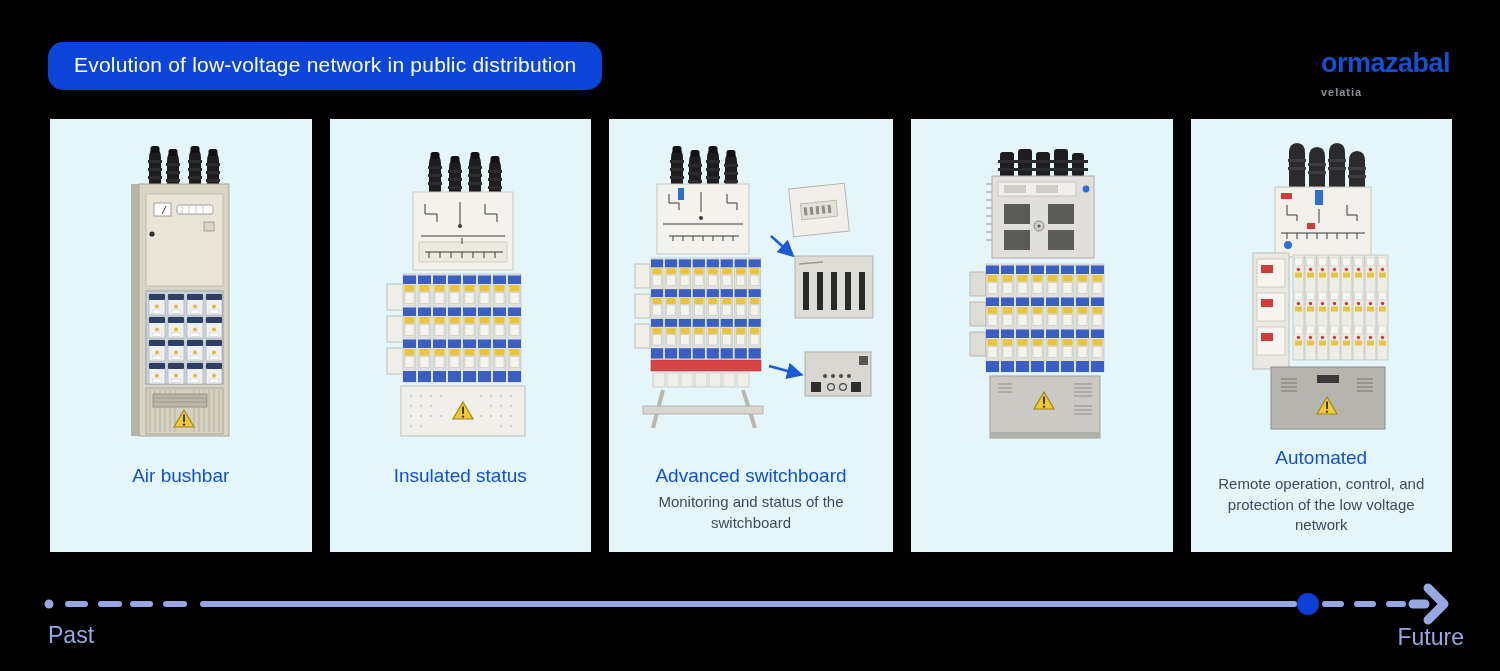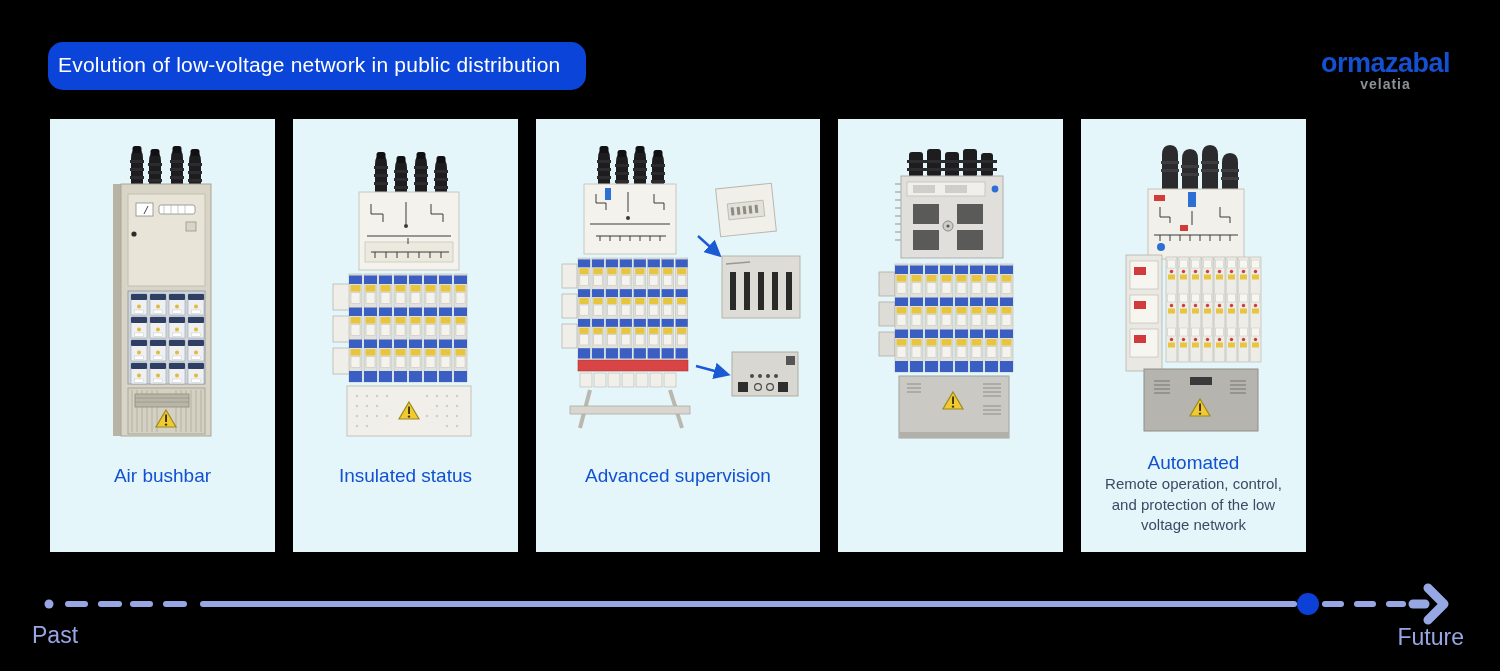--- a/index.html
+++ b/index.html
@@ -8,63 +8,63 @@
     background:#000;
     font-family:"Liberation Sans", sans-serif;
     position:relative;
     overflow:hidden;
   }
   
   .title-pill {
     position:absolute; left:48px; top:42px;
     background:#0b44d8; color:#fff;
     border-radius:15px;
-    padding:11px 26px 13px 10px;
+    padding:11px 26px 13px 26px;
     font-size:21px; font-weight:500; letter-spacing:.2px;
   }
   .logo {
     position:absolute; right:50px; top:50px;
-    text-align:center; line-height:1;
+    text-align:left; line-height:1;
   }
   .logo-brand {
     color:#1550d0; font-size:27px; font-weight:700; letter-spacing:-0.5px;
   }
   .logo-sub {
-    display:block; color:#8d9095; font-size:14px; font-weight:700;
-    letter-spacing:1px; margin-top:0;
+    display:block; color:#8d9095; font-size:11px; font-weight:700;
+    letter-spacing:1px; margin-top:10px;
   }
   
   .panels {
     position:absolute; left:50px; top:119px;
-    width:1256px; height:433px;
+    width:1402px; height:433px;
     display:flex; gap:18px;
   }
   .panel {
     flex:1 1 0; background:#e5f6fb;
     display:flex; flex-direction:column; align-items:center;
     padding:10px 14px 16px 14px;
   }
   .illustration {
     height:330px; width:100%;
     display:flex; align-items:center; justify-content:center;
   }
   .panel-title {
     color:#1251d0; font-size:19px; font-weight:500;
     margin-top:6px; text-align:center;
   }
   .panel-desc {
     color:#3c4a63; font-size:15px; line-height:1.38;
-    text-align:center; max-width:232px;
+    margin-top:5px; text-align:center; max-width:232px;
   }
   
   .timeline-svg { position:absolute; left:0; top:575px; }
   .tl-label {
     position:absolute; color:#96a7e3; font-size:23px; font-weight:500;
   }
-  .tl-label.past { left:32px; top:622px; }
+  .tl-label.past { left:48px; top:622px; }
   .tl-label.future { right:36px; top:624px; }
   .hidden-defs { position:absolute; width:0; height:0; overflow:hidden; }
 </style>
 </head>
 <body>
 
 <svg class="hidden-defs" aria-hidden="true">
   <defs>
 
     <g id="bushing">
@@ -359,21 +359,22 @@
         </g>
         <rect x="188" y="238" width="10" height="10" fill="#2e2e2e"></rect>
         <rect x="228" y="238" width="10" height="10" fill="#2e2e2e"></rect>
         <circle cx="208" cy="243" r="3.4" fill="none" stroke="#4a4a48" stroke-width="1.2"></circle>
         <circle cx="220" cy="243" r="3.4" fill="none" stroke="#4a4a48" stroke-width="1.2"></circle>
 
         <line x1="148" y1="92" x2="168" y2="110" stroke="#1a5ad4" stroke-width="2.4" marker-end="url(#blueArrow)"></line>
         <line x1="146" y1="222" x2="176" y2="230" stroke="#1a5ad4" stroke-width="2.4" marker-end="url(#blueArrow)"></line>
       </svg>
     </div>
-    <div class="panel-title">Advanced supervision</div>
+    <div class="panel-title">Advanced switchboard</div>
+    <div class="panel-desc">Monitoring and status of the switchboard</div>
   </div>
 
   <div class="panel">
     <div class="illustration">
       <svg width="180" height="300" viewBox="0 0 180 300">
 
         <g fill="#1d1d20">
           <rect x="48" y="8" width="14" height="26" rx="3"></rect>
             <rect x="66" y="5" width="14" height="28" rx="3"></rect>
           <rect x="84" y="8" width="14" height="26" rx="3"></rect>

